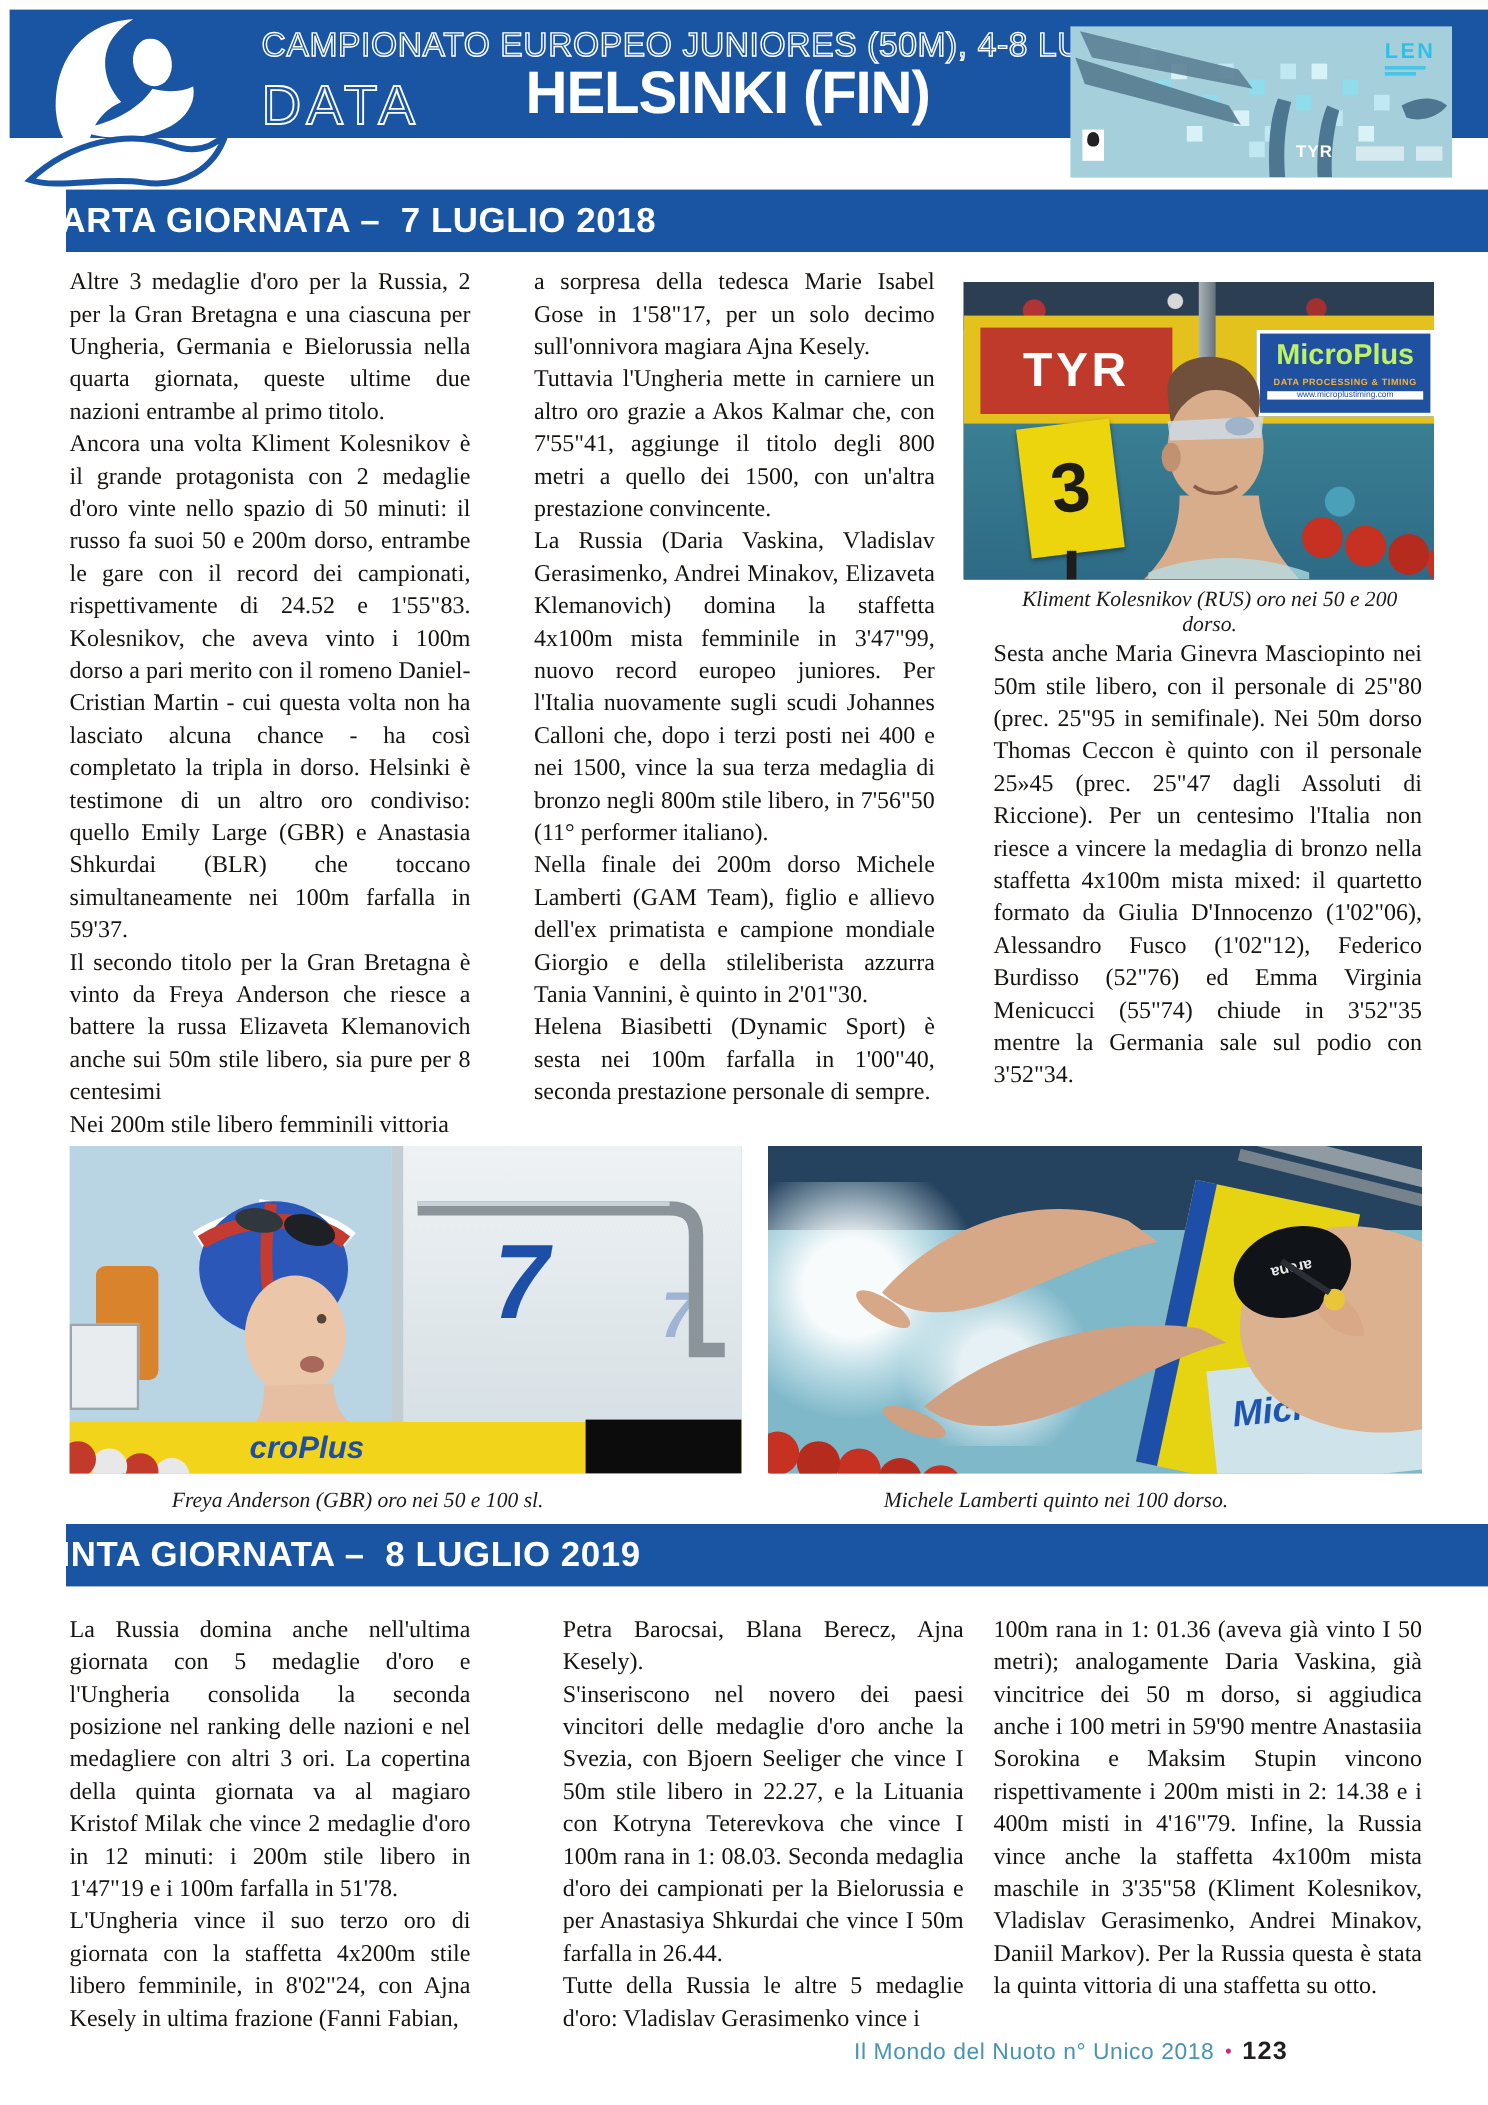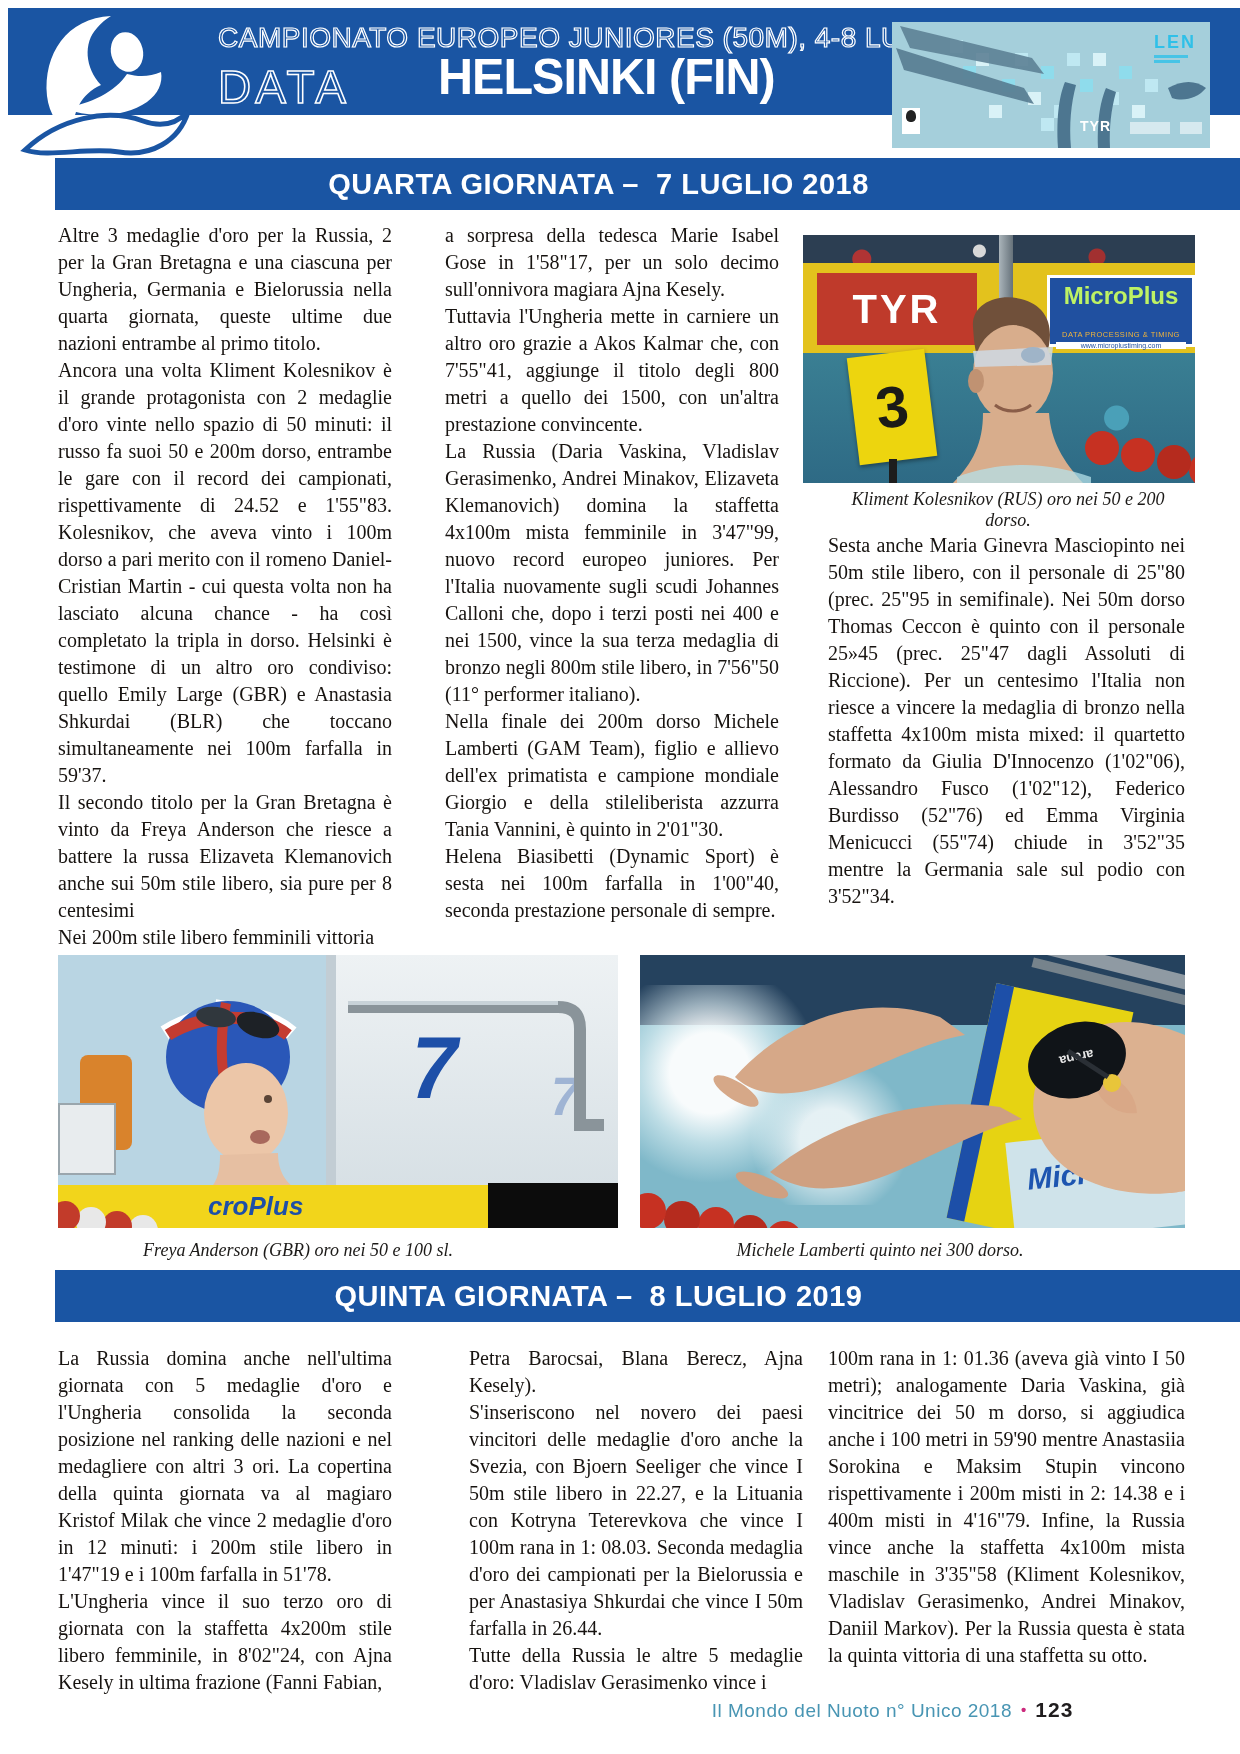--- a/index.html
+++ b/index.html
@@ -32,21 +32,21 @@
             font-weight:bold;font-size:18px;color:#2fc0e8;letter-spacing:2px;text-align:center;}
   .len-logo .bars{display:block;height:3px;background:#2fc0e8;margin-top:2px;opacity:.8;}
   .tyr-poster{position:absolute;left:188px;bottom:14px;font-family:"Liberation Sans",sans-serif;
               font-weight:bold;font-size:14px;color:#fff;letter-spacing:1px;}
   .wwf-box{position:absolute;left:10px;bottom:14px;width:18px;height:26px;background:#fff;}
   .wwf-box i{display:block;width:10px;height:12px;margin:2px auto;background:#222;border-radius:50% 50% 40% 40%;}
   .faint-logo{position:absolute;bottom:14px;height:12px;background:rgba(255,255,255,.55);}
 
   
   .band{position:absolute;left:55px;width:1185px;height:52px;background:#1a55a3;}
-  .band span{display:block;text-align:center;line-height:52px;transform:translateX(-49px);
+  .band span{display:block;line-height:52px;transform:translateX(-49px);
              font-family:"Liberation Sans",sans-serif;font-weight:bold;font-size:29px;
              letter-spacing:.5px;color:#fff;white-space:pre;}
 
   
   .col{position:absolute;text-align:justify;font-size:20px;line-height:27px;color:#171310;
        white-space:pre-line;}
   .caption{position:absolute;font-style:italic;font-size:18px;color:#1c1a18;text-align:center;}
 
   
   .photo{position:absolute;overflow:hidden;}
@@ -58,21 +58,21 @@
           background:radial-gradient(circle at 15% 60%,#b03434 0 9px,transparent 10px),
                      radial-gradient(circle at 45% 40%,#d8d8d8 0 6px,transparent 7px),
                      radial-gradient(circle at 75% 55%,#a23030 0 8px,transparent 9px),#2c3e52;}
   .p1-board{left:0;top:28px;width:392px;height:92px;background:#e3c21d;}
   .p1-tyr{left:14px;top:38px;width:160px;height:72px;background:#bf3a2b;color:#fff;
           font-family:"Liberation Sans",sans-serif;font-weight:bold;font-size:40px;
           text-align:center;line-height:72px;letter-spacing:3px;}
   .p1-mp{left:244px;top:40px;width:148px;height:72px;background:#2050a0;border:3px solid #fff;
          box-sizing:border-box;text-align:center;font-family:"Liberation Sans",sans-serif;}
   .p1-mp .mp-name{display:block;color:#bef264;font-weight:bold;font-size:24px;margin-top:4px;}
-  .p1-mp .mp-sub{display:block;color:#f0b43c;font-size:7.5px;font-weight:normal;letter-spacing:.5px;margin-top:20px;}
+  .p1-mp .mp-sub{display:block;color:#f0b43c;font-size:7.5px;font-weight:bold;letter-spacing:.5px;margin-top:4px;}
   .p1-mp .mp-url{display:block;background:#fff;color:#2050a0;font-size:7px;margin:3px 6px 0 6px;}
   .p1-pole{left:196px;top:0;width:14px;height:150px;background:linear-gradient(90deg,#aab4ba,#66727a);}
   .p1-water{left:0;top:118px;width:392px;height:130px;
             background:radial-gradient(circle at 20% 60%,#c8607a 0 8px,transparent 9px),
                        radial-gradient(circle at 55% 75%,#d8c04a 0 7px,transparent 8px),
                        radial-gradient(circle at 80% 50%,#4aa0b8 0 12px,transparent 13px),
                        linear-gradient(#3a7f93,#2e6a85);}
   .p1-sign{left:50px;top:118px;width:78px;height:108px;background:#edd50e;transform:rotate(-7deg);
            color:#1c1b17;font-family:"Liberation Sans",sans-serif;font-weight:bold;font-size:58px;
            text-align:center;line-height:108px;box-shadow:0 2px 4px rgba(0,0,0,.4);}
@@ -255,21 +255,21 @@
     <ellipse cx="437" cy="105" rx="50" ry="37" fill="#101418" transform="rotate(-18 437 105)"></ellipse>
     <text x="437" y="112" font-family="Liberation Sans, sans-serif" font-size="13" font-weight="bold" fill="#e8e8e8" text-anchor="middle" transform="rotate(168 437 105)">arena</text>
     <path d="M468,120 C486,128 496,142 497,158 C481,160 466,152 458,138 Z" fill="#d9a887"></path>
     <circle cx="472" cy="128" r="9" fill="#e8c53a"></circle>
     <path d="M428,96 L468,122" stroke="#2a2f35" stroke-width="5" fill="none"></path>
   </svg>
   <div class="abs p3-rope"></div>
 </div>
 
 <div class="caption" style="left:58px;top:1240px;width:480px;">Freya Anderson (GBR) oro nei 50 e 100 sl.</div>
-<div class="caption" style="left:640px;top:1240px;width:480px;">Michele Lamberti quinto nei 300 dorso.</div>
+<div class="caption" style="left:640px;top:1240px;width:480px;">Michele Lamberti quinto nei 100 dorso.</div>
 
 <div class="band" style="top:1270px;">
   <span>QUINTA GIORNATA –  8 LUGLIO 2019</span>
 </div>
 
 <div class="col" style="left:58px;top:1345px;width:334px;">La Russia domina anche nell'ultima giornata con 5 medaglie d'oro e l'Ungheria consolida la seconda posizione nel ranking delle nazioni e nel medagliere con altri 3 ori. La copertina della quinta giornata va al magiaro Kristof Milak che vince 2 medaglie d'oro in 12 minuti: i 200m stile libero in 1'47"19 e i 100m farfalla in 51'78.
 L'Ungheria vince il suo terzo oro di giornata con la staffetta 4x200m stile libero femminile, in 8'02"24, con Ajna Kesely in ultima frazione (Fanni Fabian,</div>
 <div class="col" style="left:445px;top:1345px;width:334px;margin-left:24px;">Petra Barocsai, Blana Berecz, Ajna Kesely).
 S'inseriscono nel novero dei paesi vincitori delle medaglie d'oro anche la Svezia, con Bjoern Seeliger che vince I 50m stile libero in 22.27, e la Lituania con Kotryna Teterevkova che vince I 100m rana in 1: 08.03. Seconda medaglia d'oro dei campionati per la Bielorussia e per Anastasiya Shkurdai che vince I 50m farfalla in 26.44.
 Tutte della Russia le altre 5 medaglie d'oro: Vladislav Gerasimenko vince i</div>

